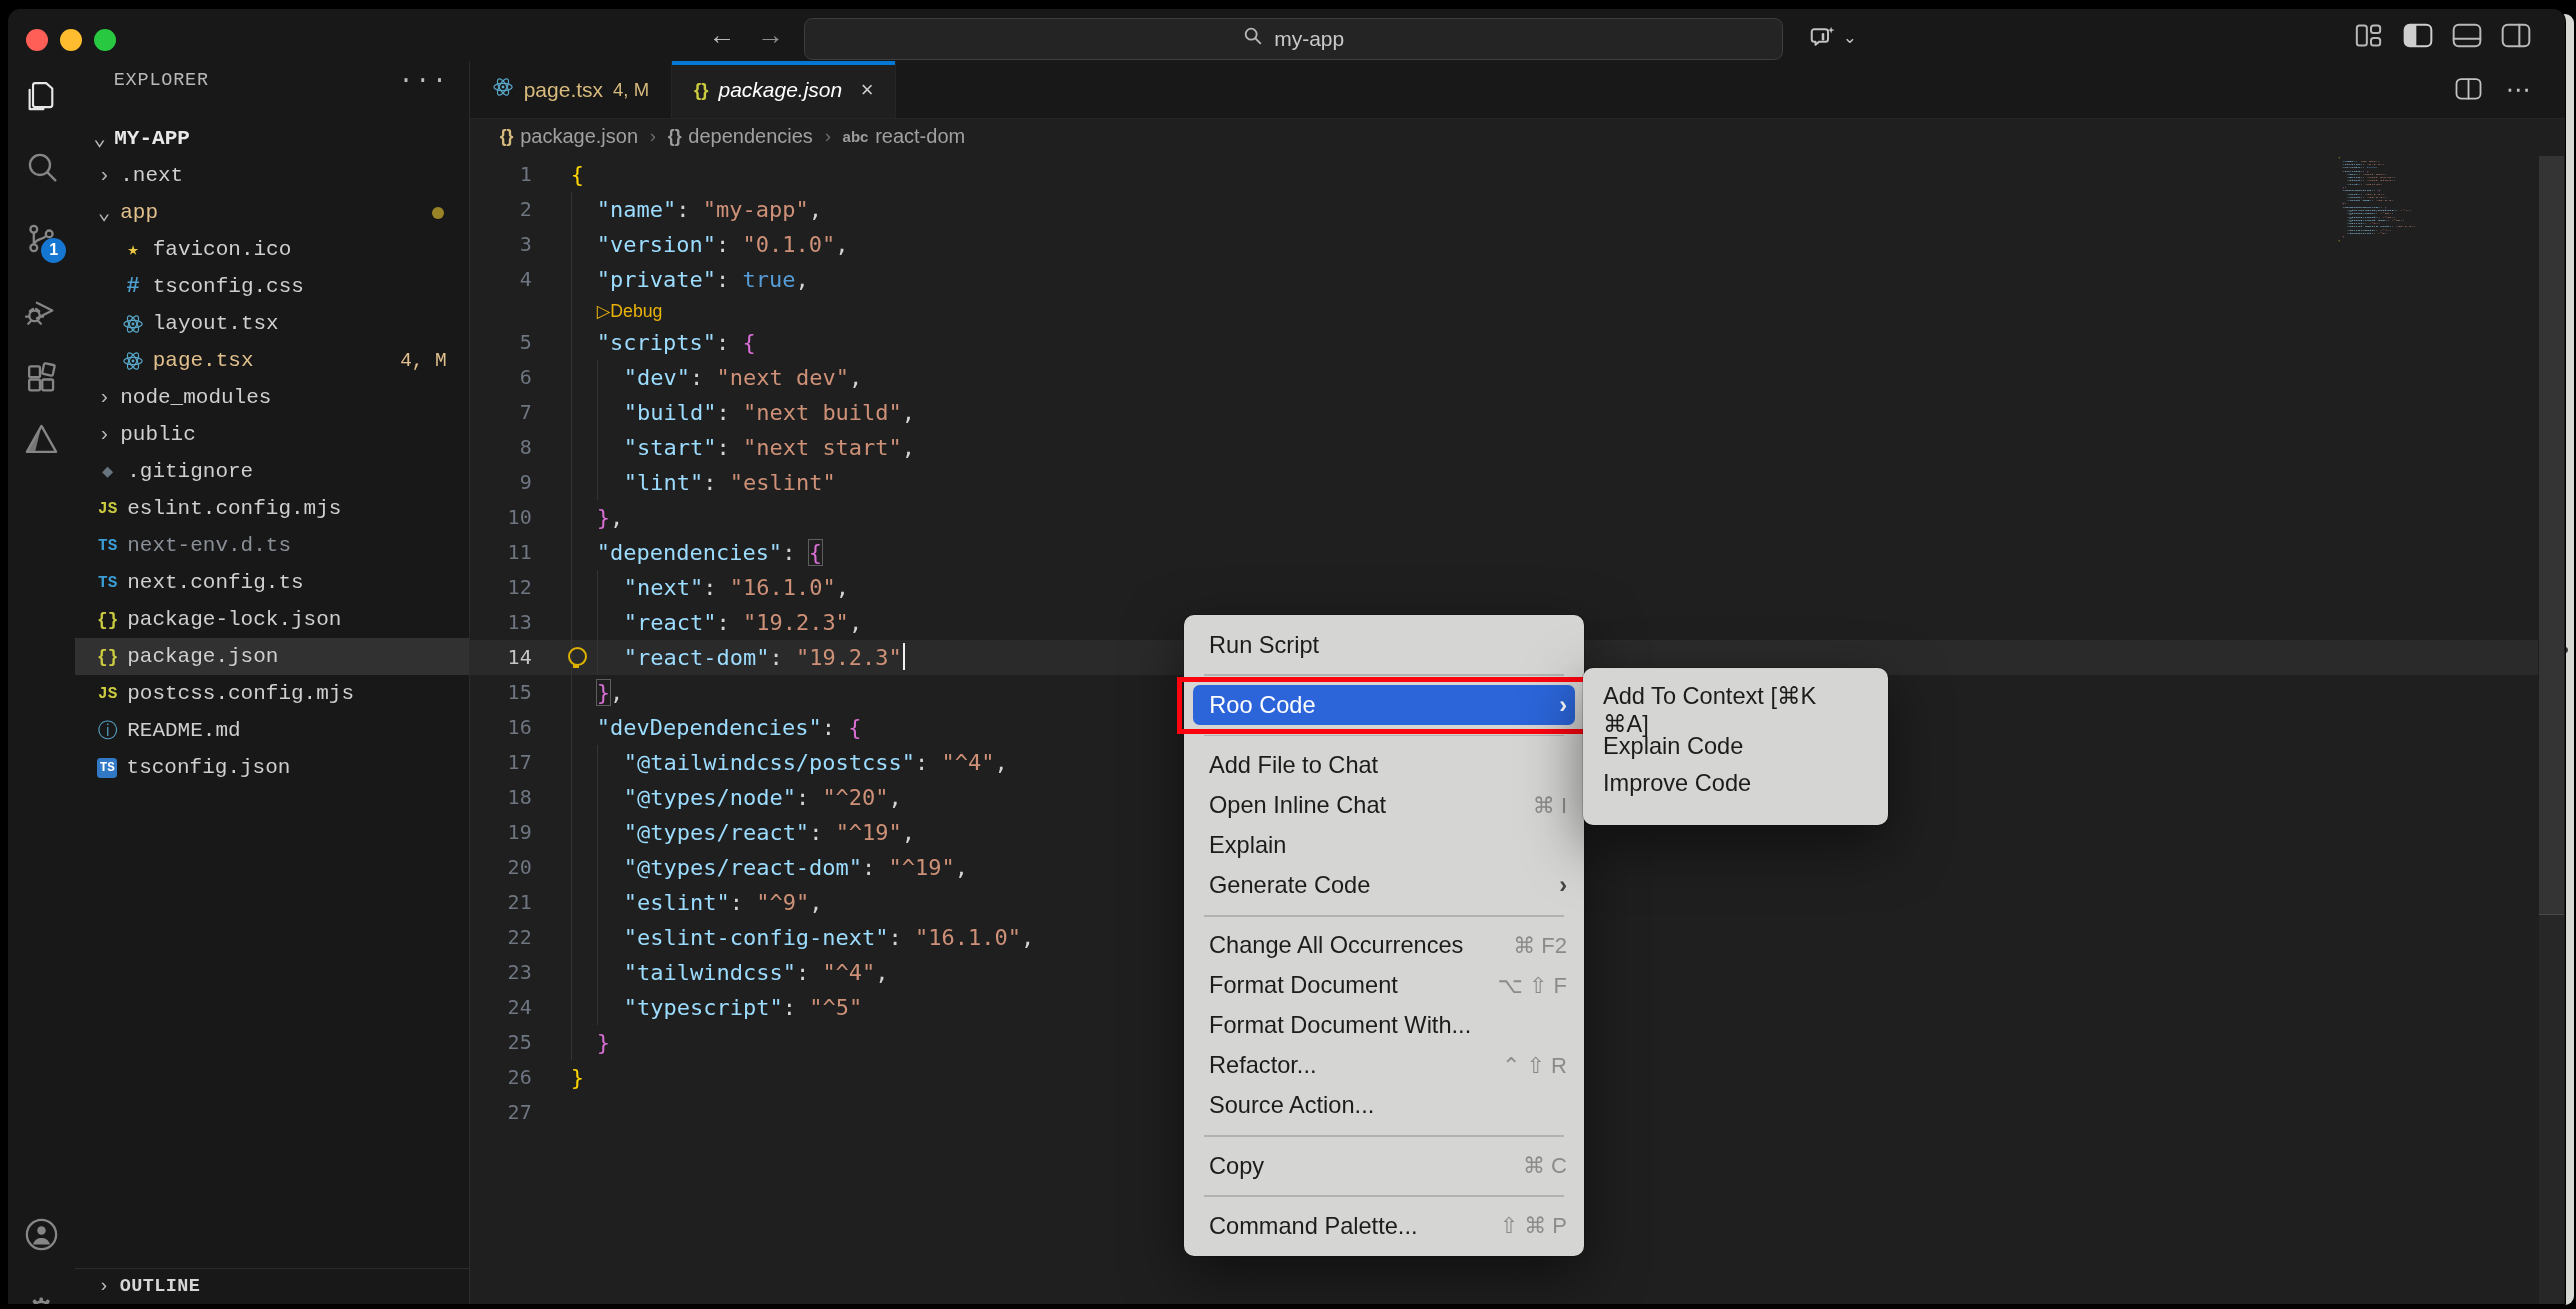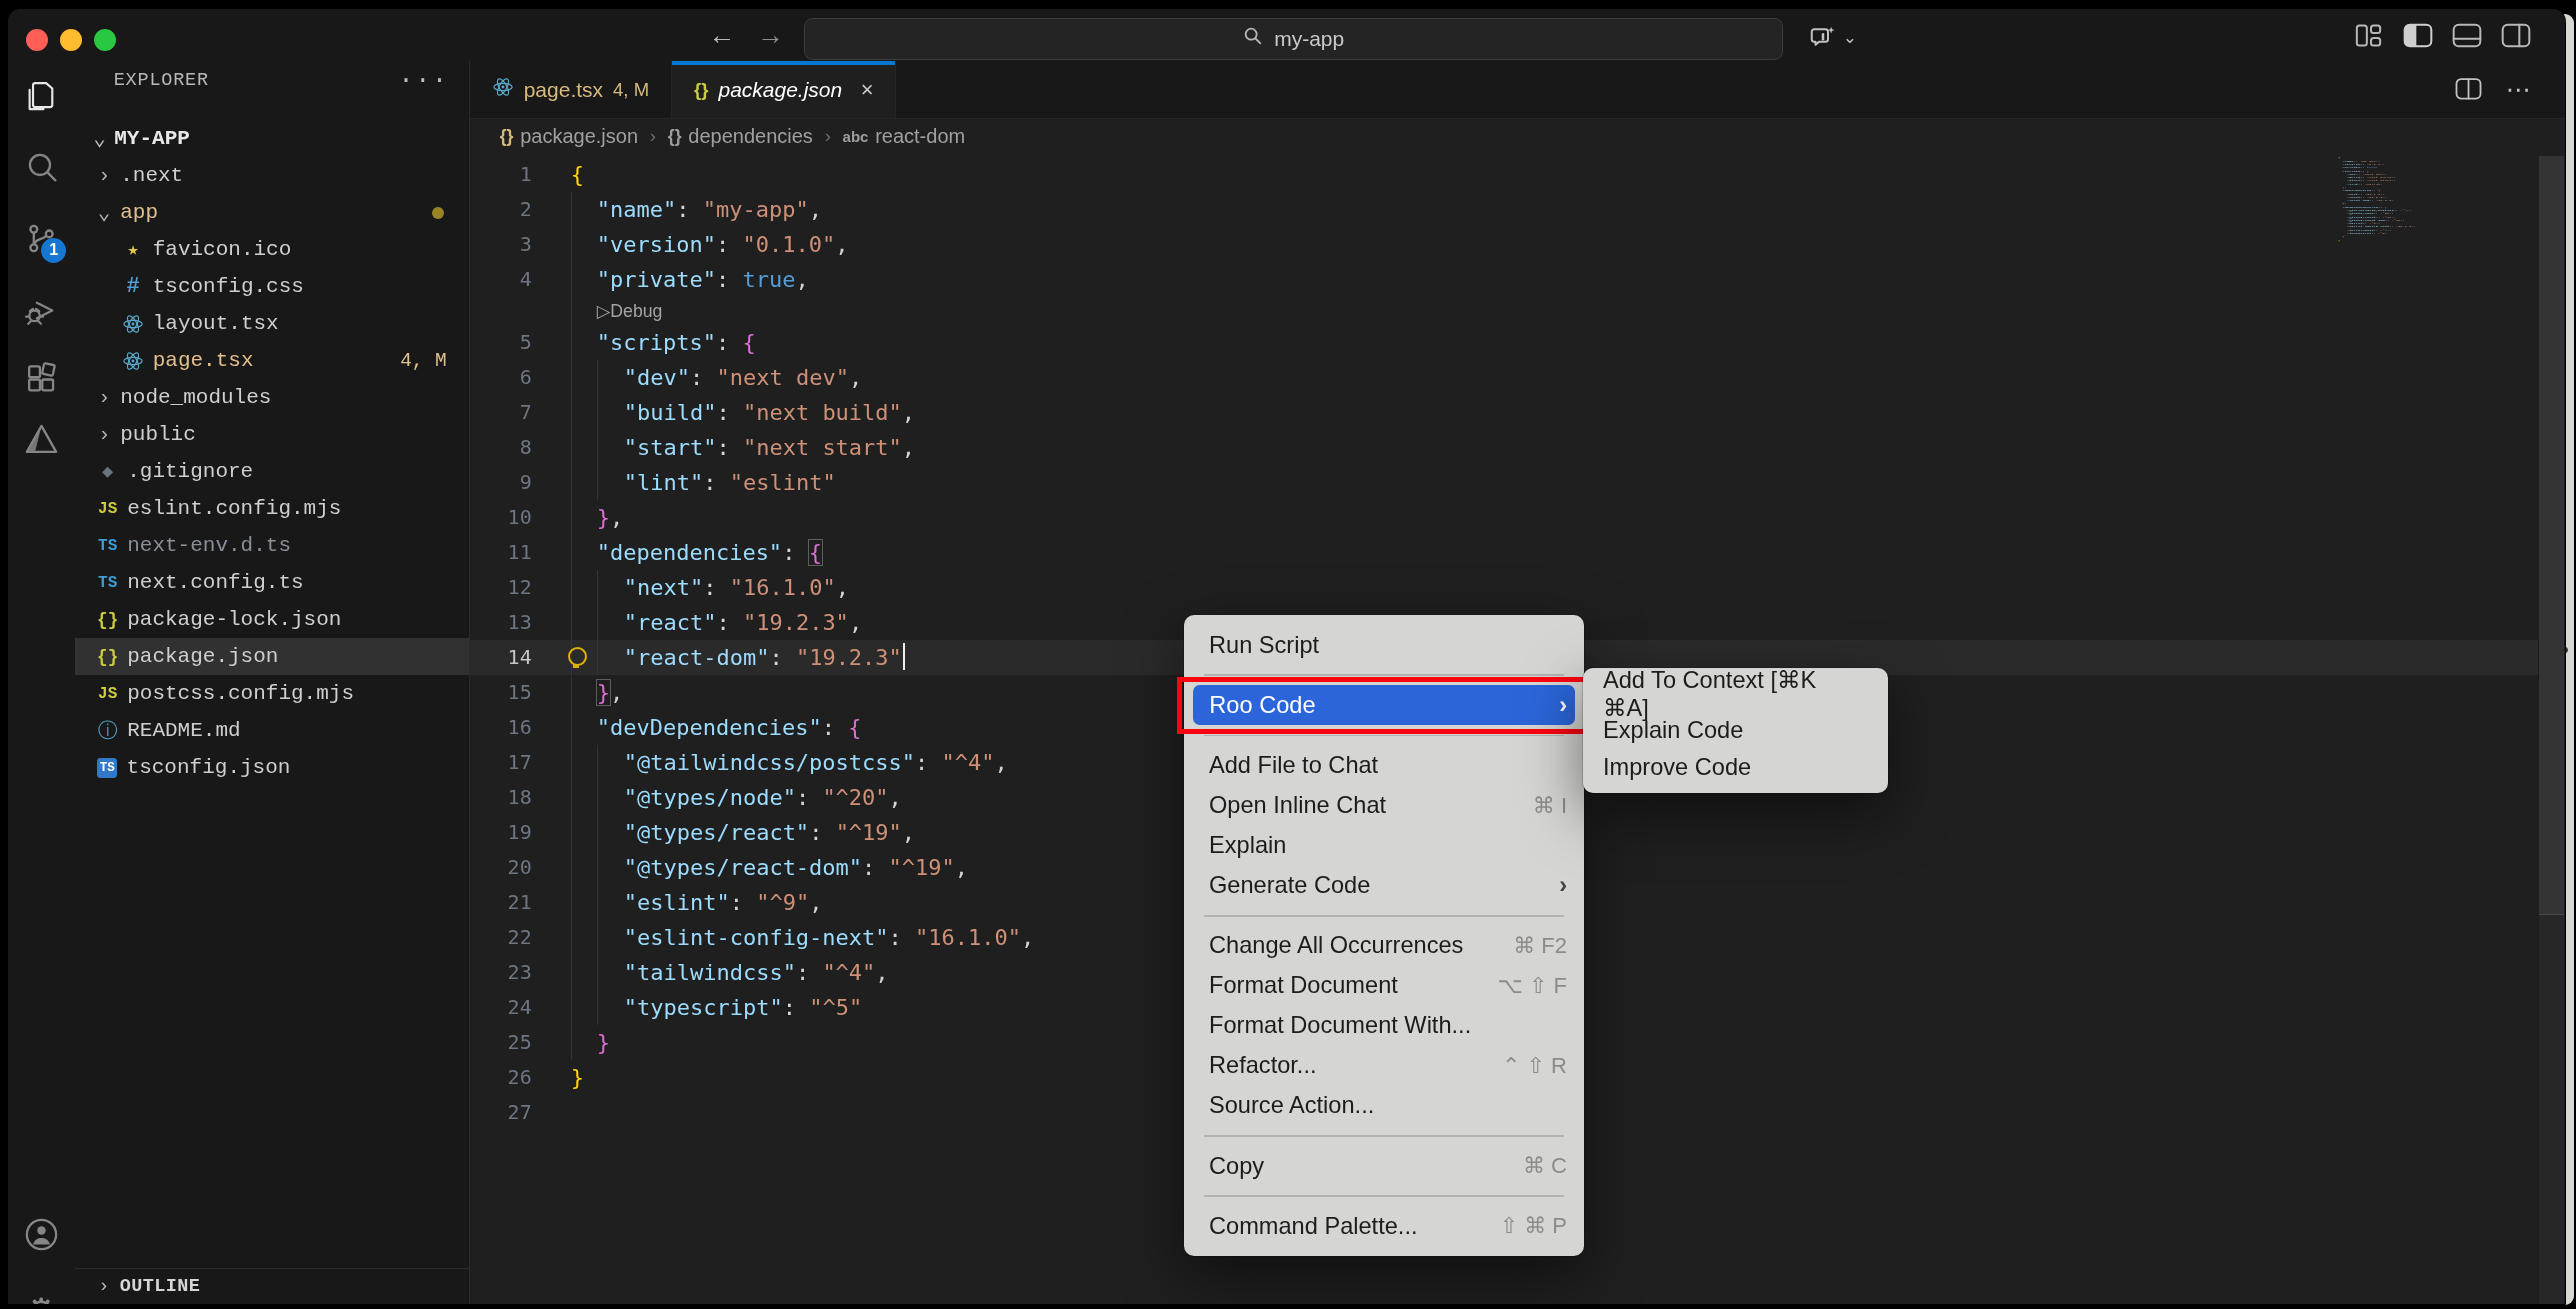--- a/index.html
+++ b/index.html
@@ -82,21 +82,21 @@
   
   .codewrap{position:absolute;top:91px;left:0;right:27px;bottom:0;padding-top:5px;
     font-family:"DejaVu Sans Mono",monospace;font-size:22px;}
   .cl{height:35px;line-height:35px;position:relative;white-space:pre;}
   .cl.current{background:rgba(255,255,255,0.05);}
   .cl .num{position:absolute;left:0;width:62px;text-align:right;color:#6e7681;font-size:20px;}
   .cl.current .num{color:#c6c6c6;}
   .cl .guide{position:absolute;top:0;bottom:0;width:0.8px;background:#343434;}
   .cl .ct{position:absolute;left:101px;top:0;}
   .cl.lens{height:28px;line-height:28px;}
-  .cl.lens .ct{font-family:"Liberation Sans",sans-serif;font-size:17.7px;color:#a3a3a3;}
+  .cl.lens .ct{font-family:"Liberation Sans",sans-serif;font-size:17.7px;color:#eab308;}
   .tk.k{color:#9cdcfe}.tk.s{color:#ce9178}.tk.p{color:#d4d4d4}.tk.b0{color:#ffd700}.tk.b1{color:#da70d6}.tk.bool{color:#569cd6}
   .tk.match{outline:1.7px solid #5e5e5e;outline-offset:0px;}
   .caret{display:inline-block;width:2.5px;height:27px;background:#f0f0f0;vertical-align:-5px;margin-left:0.8px;}
   .bulb{position:absolute;left:98px;top:6.7px;width:15px;height:15px;border:2.5px solid #ddb100;border-radius:50%;}
   .bulb::after{content:'';position:absolute;left:3.4px;top:15px;width:5.9px;height:4.2px;background:#ddb100;}
 
   
   .minimap{position:absolute;left:1868px;top:95px;width:194px;height:168px;overflow:hidden;}
   .minimap-inner{transform:scale(0.168,0.094);transform-origin:0 0;width:1179px;
     font-family:"DejaVu Sans Mono",monospace;font-size:22px;}
@@ -109,21 +109,21 @@
     box-shadow:0 20px 59px rgba(0,0,0,.5), 0 0 0 0.8px rgba(0,0,0,.2);padding:10px 0;font-size:23.6px;color:#1c1c1c;z-index:5;}
   .mi{height:40px;display:flex;align-items:center;padding:0 17px 0 25px;position:relative;}
   .mi .sc{margin-left:auto;color:#8b8b8b;font-size:22px;}
   .mi .subarrow{margin-left:auto;color:#444;font-size:23.6px;font-weight:bold;}
   .mi.hl{background:#2b65d9;color:#ffffff;margin:0 9.3px;padding:0 7.6px 0 16px;border-radius:6.7px;align-items:center;}
   .mi.hl .subarrow{color:#fff;}
   .msep{height:1.7px;background:rgba(0,0,0,.16);margin:9.3px 20px;}
   .mi.annotated::after{content:'';position:absolute;left:-16px;right:-15px;top:-8.4px;bottom:-8.4px;
     border:5px solid #fb0410;pointer-events:none;}
   .submenu{position:absolute;left:1583px;top:668px;width:305px;background:#d5d5d3;border-radius:10px;
-    box-shadow:0 20px 59px rgba(0,0,0,.5), 0 0 0 0.8px rgba(0,0,0,.2);padding:7px 0;font-size:23.6px;color:#1c1c1c;z-index:6;}
+    box-shadow:0 20px 59px rgba(0,0,0,.5), 0 0 0 0.8px rgba(0,0,0,.2);padding:23px 0;font-size:23.6px;color:#1c1c1c;z-index:6;}
   .smi{height:37px;display:flex;align-items:center;padding:0 20px;}
 
   svg{stroke-linecap:round;stroke-linejoin:round;}
 </style>
 </head>
 <body>
 
 <div class="backdrop">
     <div class="dot"></div>
   </div>

